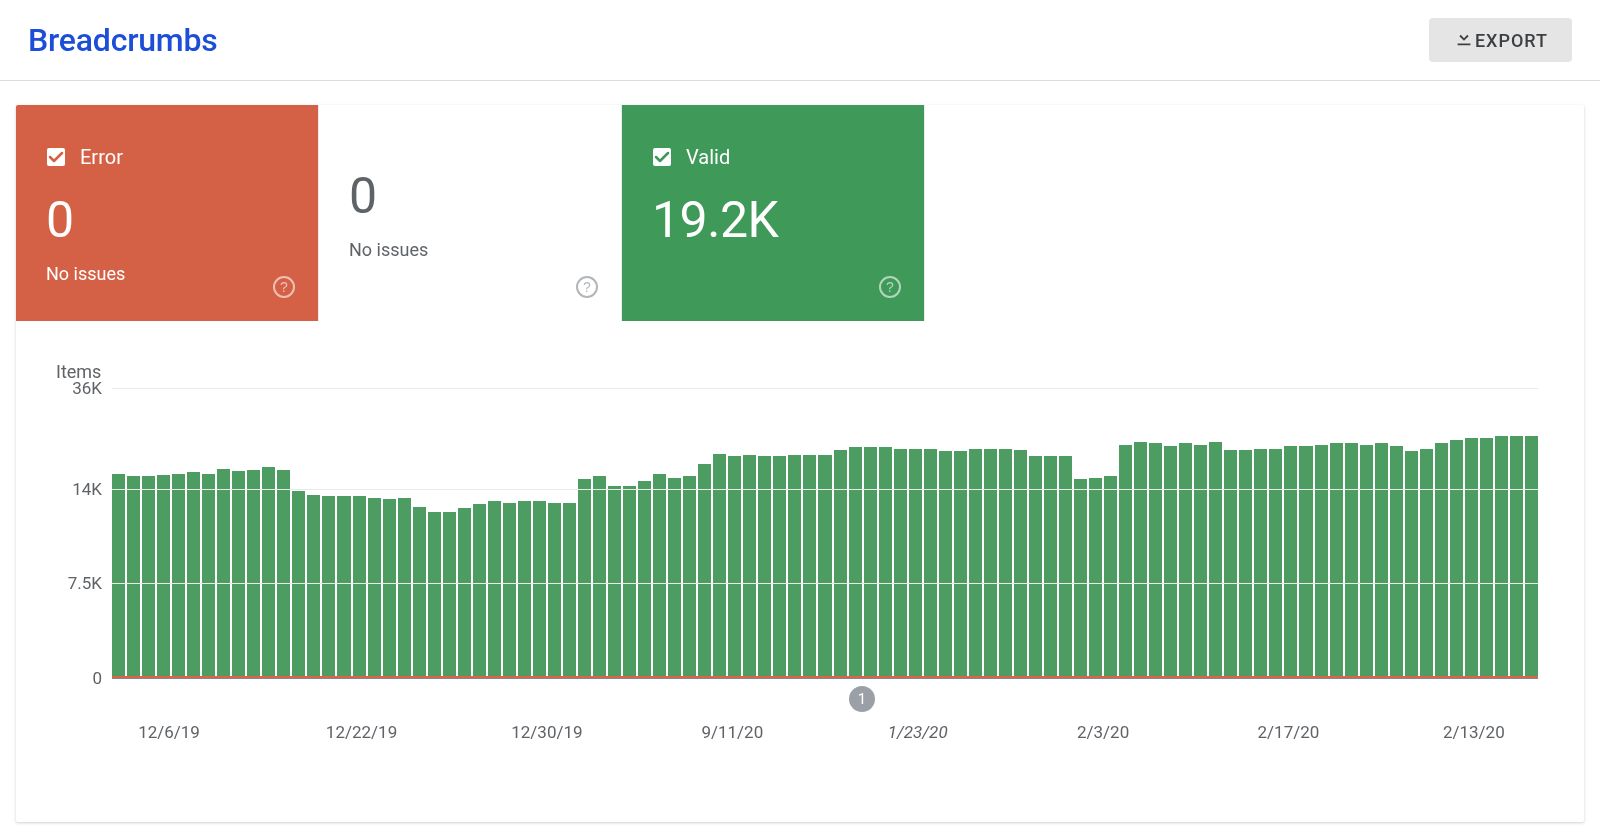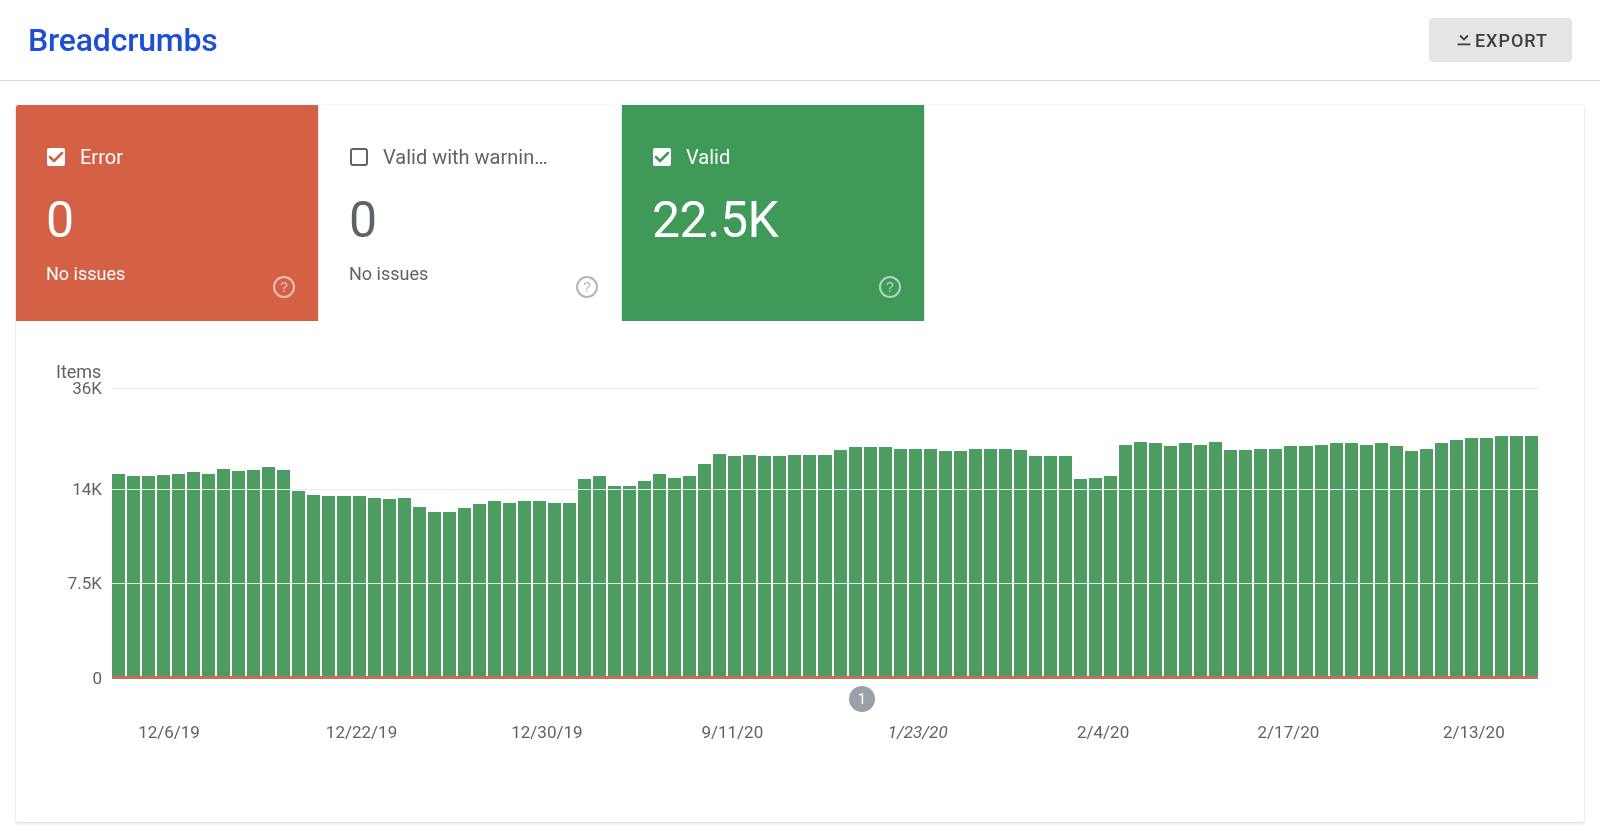--- a/index.html
+++ b/index.html
@@ -109,49 +109,41 @@
         <div class="tile-sub">No issues</div>
         <span class="tile-help">
           <svg viewBox="0 0 24 24">
               <circle cx="12" cy="12" r="10" stroke-width="2"></circle>
               <text x="12" y="17" text-anchor="middle" font-size="14" font-family="Arial">?</text>
             </svg>
         </span>
       </div>
 
       <div class="tile warning">
-        <div class="tile-head">
-          <span class="chk unchecked">
-            <svg viewBox="0 0 20 20">
-                <rect x="2" y="2" width="16" height="16" rx="2"></rect>
-              </svg>
-          </span>
-          <span class="tile-label dim">Valid with warnin…</span>
-        </div>
         <div class="tile-value dim">0</div>
         <div class="tile-sub dim">No issues</div>
         <span class="tile-help">
           <svg viewBox="0 0 24 24">
               <circle cx="12" cy="12" r="10" stroke-width="2"></circle>
               <text x="12" y="17" text-anchor="middle" font-size="14" font-family="Arial">?</text>
             </svg>
         </span>
       </div>
 
       <div class="tile valid">
         <div class="tile-head">
           <span class="chk">
             <svg viewBox="0 0 20 20">
                 <rect x="1" y="1" width="18" height="18" rx="2" fill="#fff"></rect>
                 <path d="M4 10l4 4 8-8" stroke="#3f9958" stroke-width="2.5" fill="none" stroke-linecap="round" stroke-linejoin="round"></path>
               </svg>
           </span>
           <span class="tile-label white">Valid</span>
         </div>
-        <div class="tile-value">22.5K</div>
+        <div class="tile-value">19.2K</div>
         <div class="tile-sub"></div>
         <span class="tile-help">
           <svg viewBox="0 0 24 24">
               <circle cx="12" cy="12" r="10" stroke-width="2"></circle>
               <text x="12" y="17" text-anchor="middle" font-size="14" font-family="Arial">?</text>
             </svg>
         </span>
       </div>
 
     </div>
@@ -266,20 +258,20 @@
           <div class="grid-row" style="top: 0px;"></div>
           <div class="grid-tick" style="top: 0px;">36K</div>
           <div class="annot-badge" style="left: 52.6%;">1</div>
         </div>
       <div class="xaxis" id="xaxis">
           <div class="xlabel" style="left: 4%;">12/6/19</div>
           <div class="xlabel" style="left: 17.5%;">12/22/19</div>
           <div class="xlabel" style="left: 30.5%;">12/30/19</div>
           <div class="xlabel" style="left: 43.5%;">9/11/20</div>
           <div class="xlabel" style="left: 56.5%; font-style: italic;">1/23/20</div>
-          <div class="xlabel" style="left: 69.5%;">2/4/20</div>
+          <div class="xlabel" style="left: 69.5%;">2/3/20</div>
           <div class="xlabel" style="left: 82.5%;">2/17/20</div>
           <div class="xlabel" style="left: 95.5%;">2/13/20</div>
         </div>
     </div>
 
   </div>
 </div>
 
 </body></html>

